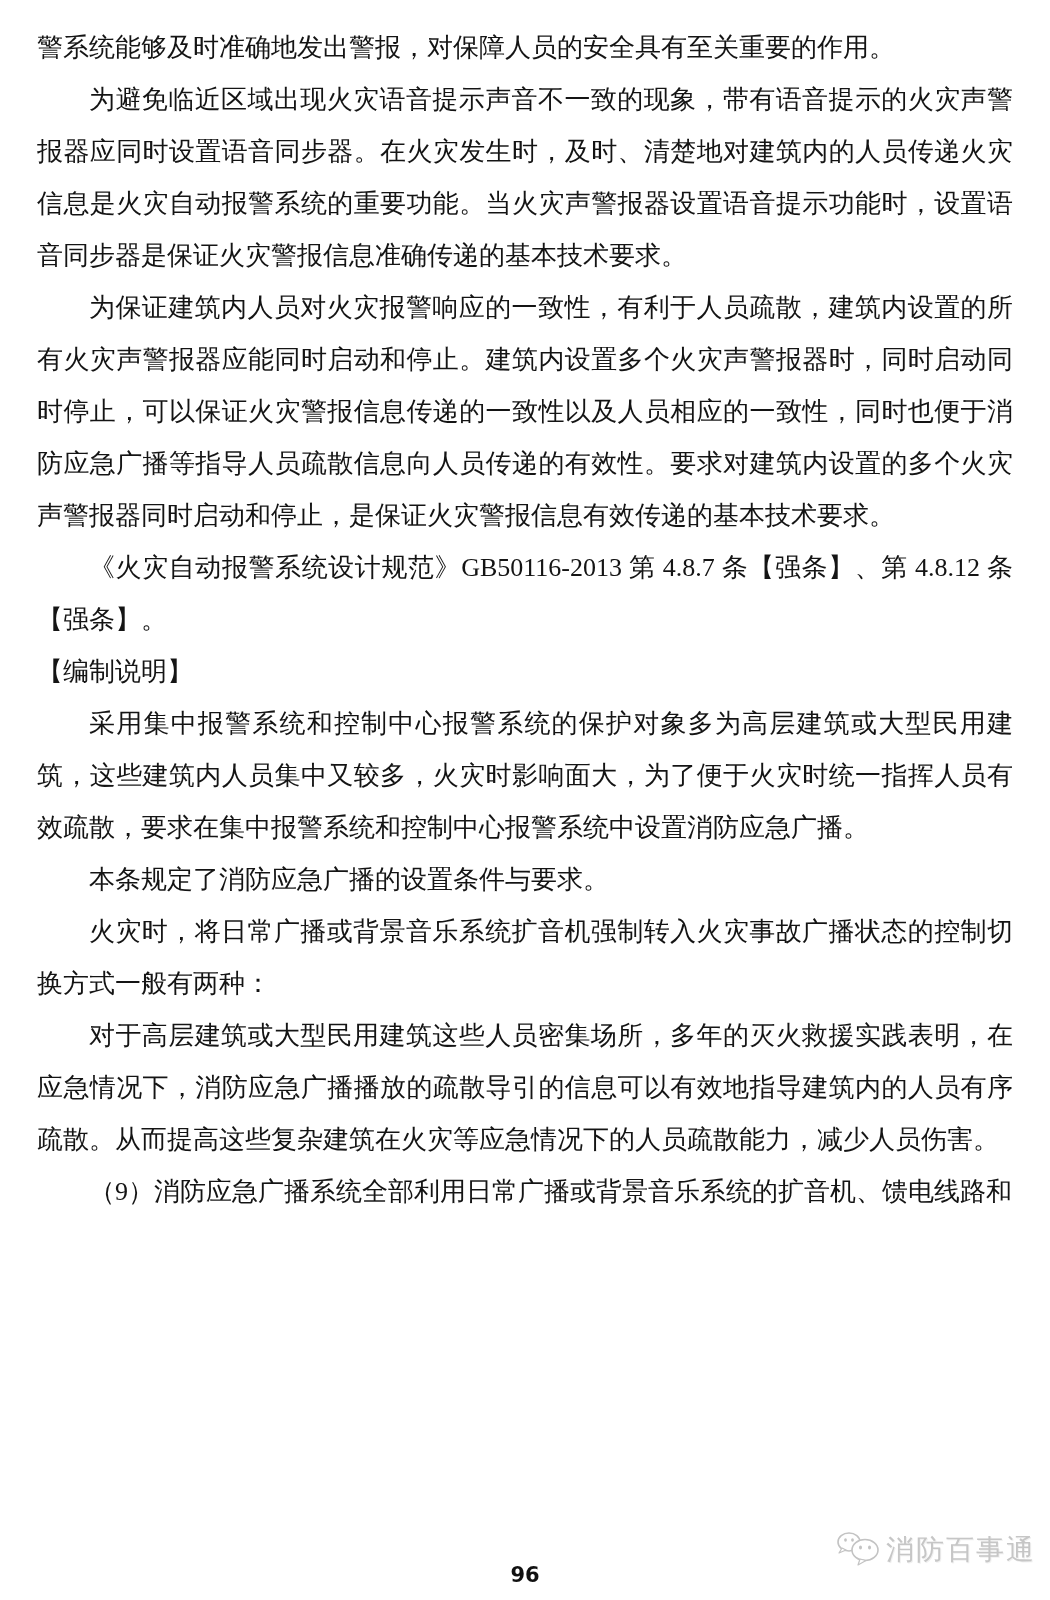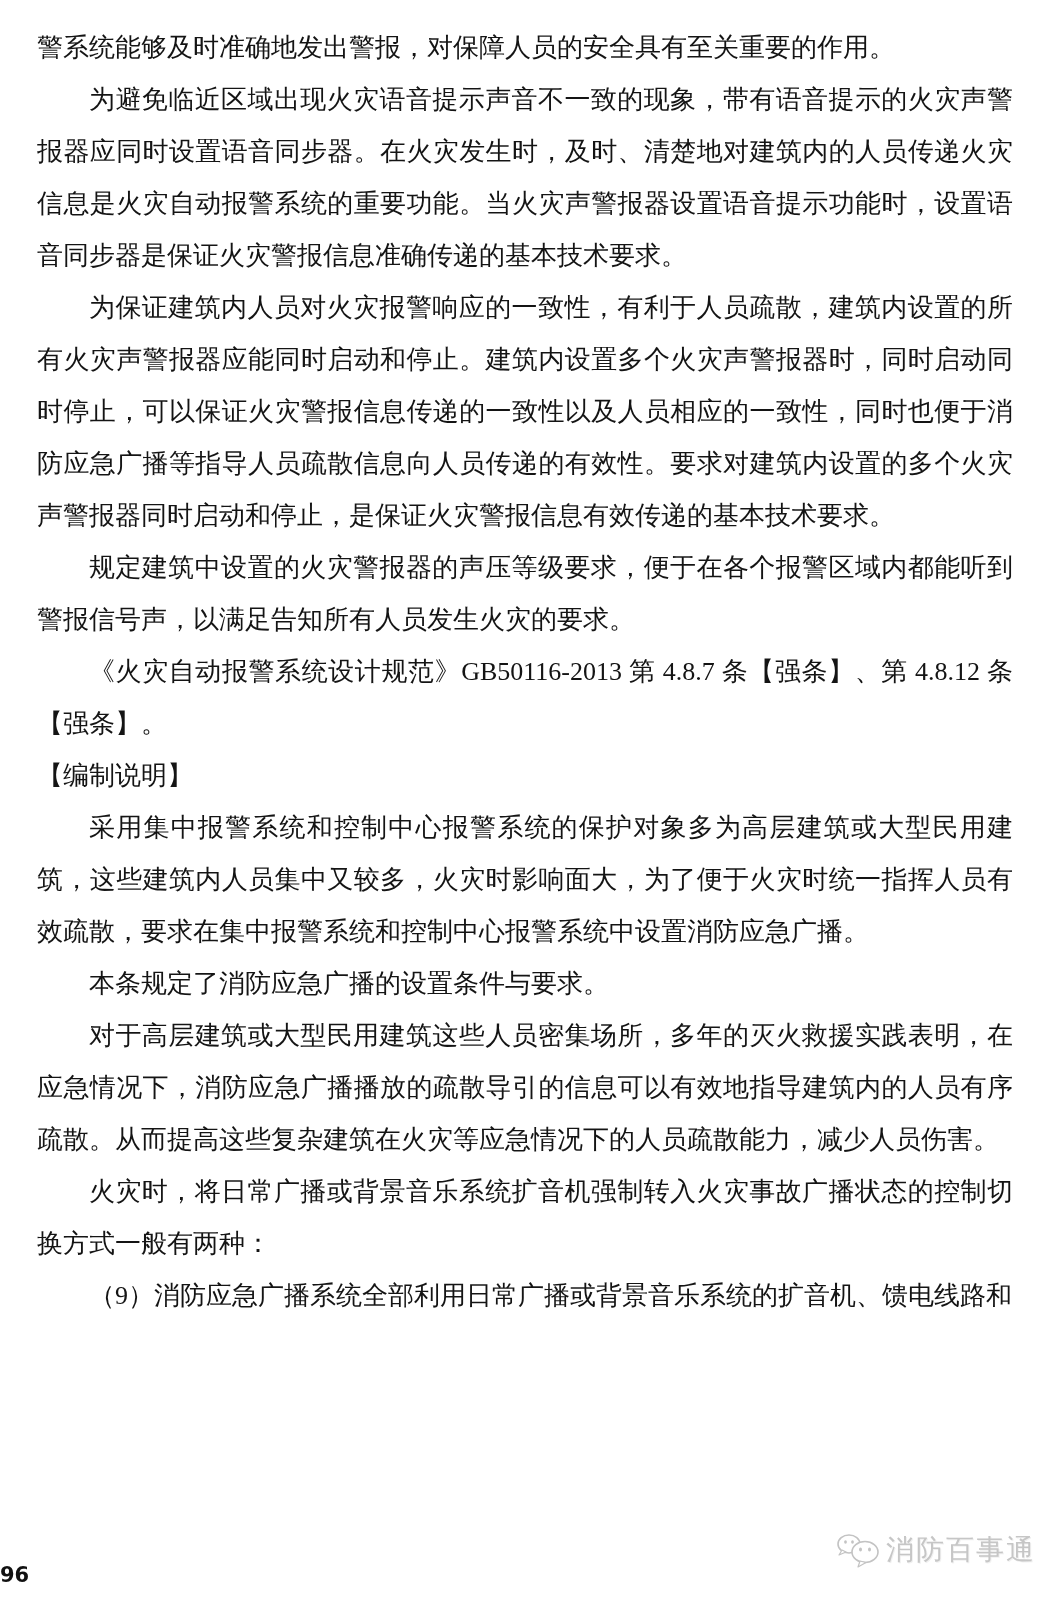--- a/index.html
+++ b/index.html
@@ -17,56 +17,55 @@
     font-size:26px;
     line-height:52px;
     color:#141414;
     text-align:justify;
   }
   .doc p{margin:0;padding:0;font-family:Liberation Serif, serif;}
   .doc p.indent{text-indent:2em;}
   .page-number{
     position:absolute;
     top:1563px;left:0;right:0;
-    text-align:left;
+    text-align:center;
     font-family:"DejaVu Sans","Liberation Sans",sans-serif;
     font-weight:bold;
     font-size:21px;
     color:#111;
   }
   .watermark{
     position:absolute;
     top:1531px;left:836px;
     display:flex;
-    align-items:flex-end;
+    align-items:flex-start;
     gap:4px;
     color:#c6c6c6;
     font-size:28px;
     letter-spacing:2px;
     white-space:nowrap;
     text-shadow:1px 1px 0 #f1f1f1;
   }
   .watermark svg{flex:0 0 auto;}
 </style>
 </head>
 <body>
 
 <div class="page">
 
   <main class="doc">
     <p class="para">警系统能够及时准确地发出警报，对保障人员的安全具有至关重要的作用。</p>
     <p class="para indent">为避免临近区域出现火灾语音提示声音不一致的现象，带有语音提示的火灾声警报器应同时设置语音同步器。在火灾发生时，及时、清楚地对建筑内的人员传递火灾信息是火灾自动报警系统的重要功能。当火灾声警报器设置语音提示功能时，设置语音同步器是保证火灾警报信息准确传递的基本技术要求。</p>
     <p class="para indent">为保证建筑内人员对火灾报警响应的一致性，有利于人员疏散，建筑内设置的所有火灾声警报器应能同时启动和停止。建筑内设置多个火灾声警报器时，同时启动同时停止，可以保证火灾警报信息传递的一致性以及人员相应的一致性，同时也便于消防应急广播等指导人员疏散信息向人员传递的有效性。要求对建筑内设置的多个火灾声警报器同时启动和停止，是保证火灾警报信息有效传递的基本技术要求。</p>
-    <p class="para indent">规定建筑中设置的火灾警报器的声压等级要求，便于在各个报警区域内都能听到警报信号声，以满足告知所有人员发生火灾的要求。</p>
     <p class="para indent">《火灾自动报警系统设计规范》GB50116-2013 第 4.8.7 条【强条】、第 4.8.12 条【强条】。</p>
     <p class="para">【编制说明】</p>
     <p class="para indent">采用集中报警系统和控制中心报警系统的保护对象多为高层建筑或大型民用建筑，这些建筑内人员集中又较多，火灾时影响面大，为了便于火灾时统一指挥人员有效疏散，要求在集中报警系统和控制中心报警系统中设置消防应急广播。</p>
     <p class="para indent">本条规定了消防应急广播的设置条件与要求。</p>
+    <p class="para indent">火灾时，将日常广播或背景音乐系统扩音机强制转入火灾事故广播状态的控制切换方式一般有两种：</p>
     <p class="para indent">对于高层建筑或大型民用建筑这些人员密集场所，多年的灭火救援实践表明，在应急情况下，消防应急广播播放的疏散导引的信息可以有效地指导建筑内的人员有序疏散。从而提高这些复杂建筑在火灾等应急情况下的人员疏散能力，减少人员伤害。</p>
-    <p class="para indent">火灾时，将日常广播或背景音乐系统扩音机强制转入火灾事故广播状态的控制切换方式一般有两种：</p>
     <p class="para indent">（9）消防应急广播系统全部利用日常广播或背景音乐系统的扩音机、馈电线路和</p>
   </main>
 
   <div class="watermark">
     <span style="display:inline-flex;">
       <svg width="46" height="36" viewBox="0 0 46 36" aria-hidden="true">
         <ellipse cx="13" cy="11" rx="11" ry="9" fill="#ffffff" stroke="#c3c3c3" stroke-width="1.6"></ellipse>
         <path d="M6 17 L3 22 L10 19 Z" fill="#ffffff" stroke="#c3c3c3" stroke-width="1.2" stroke-linejoin="round"></path>
         <ellipse cx="9.5" cy="9" rx="1.4" ry="1.8" fill="#c3c3c3"></ellipse>
         <ellipse cx="16.5" cy="9" rx="1.4" ry="1.8" fill="#c3c3c3"></ellipse>

